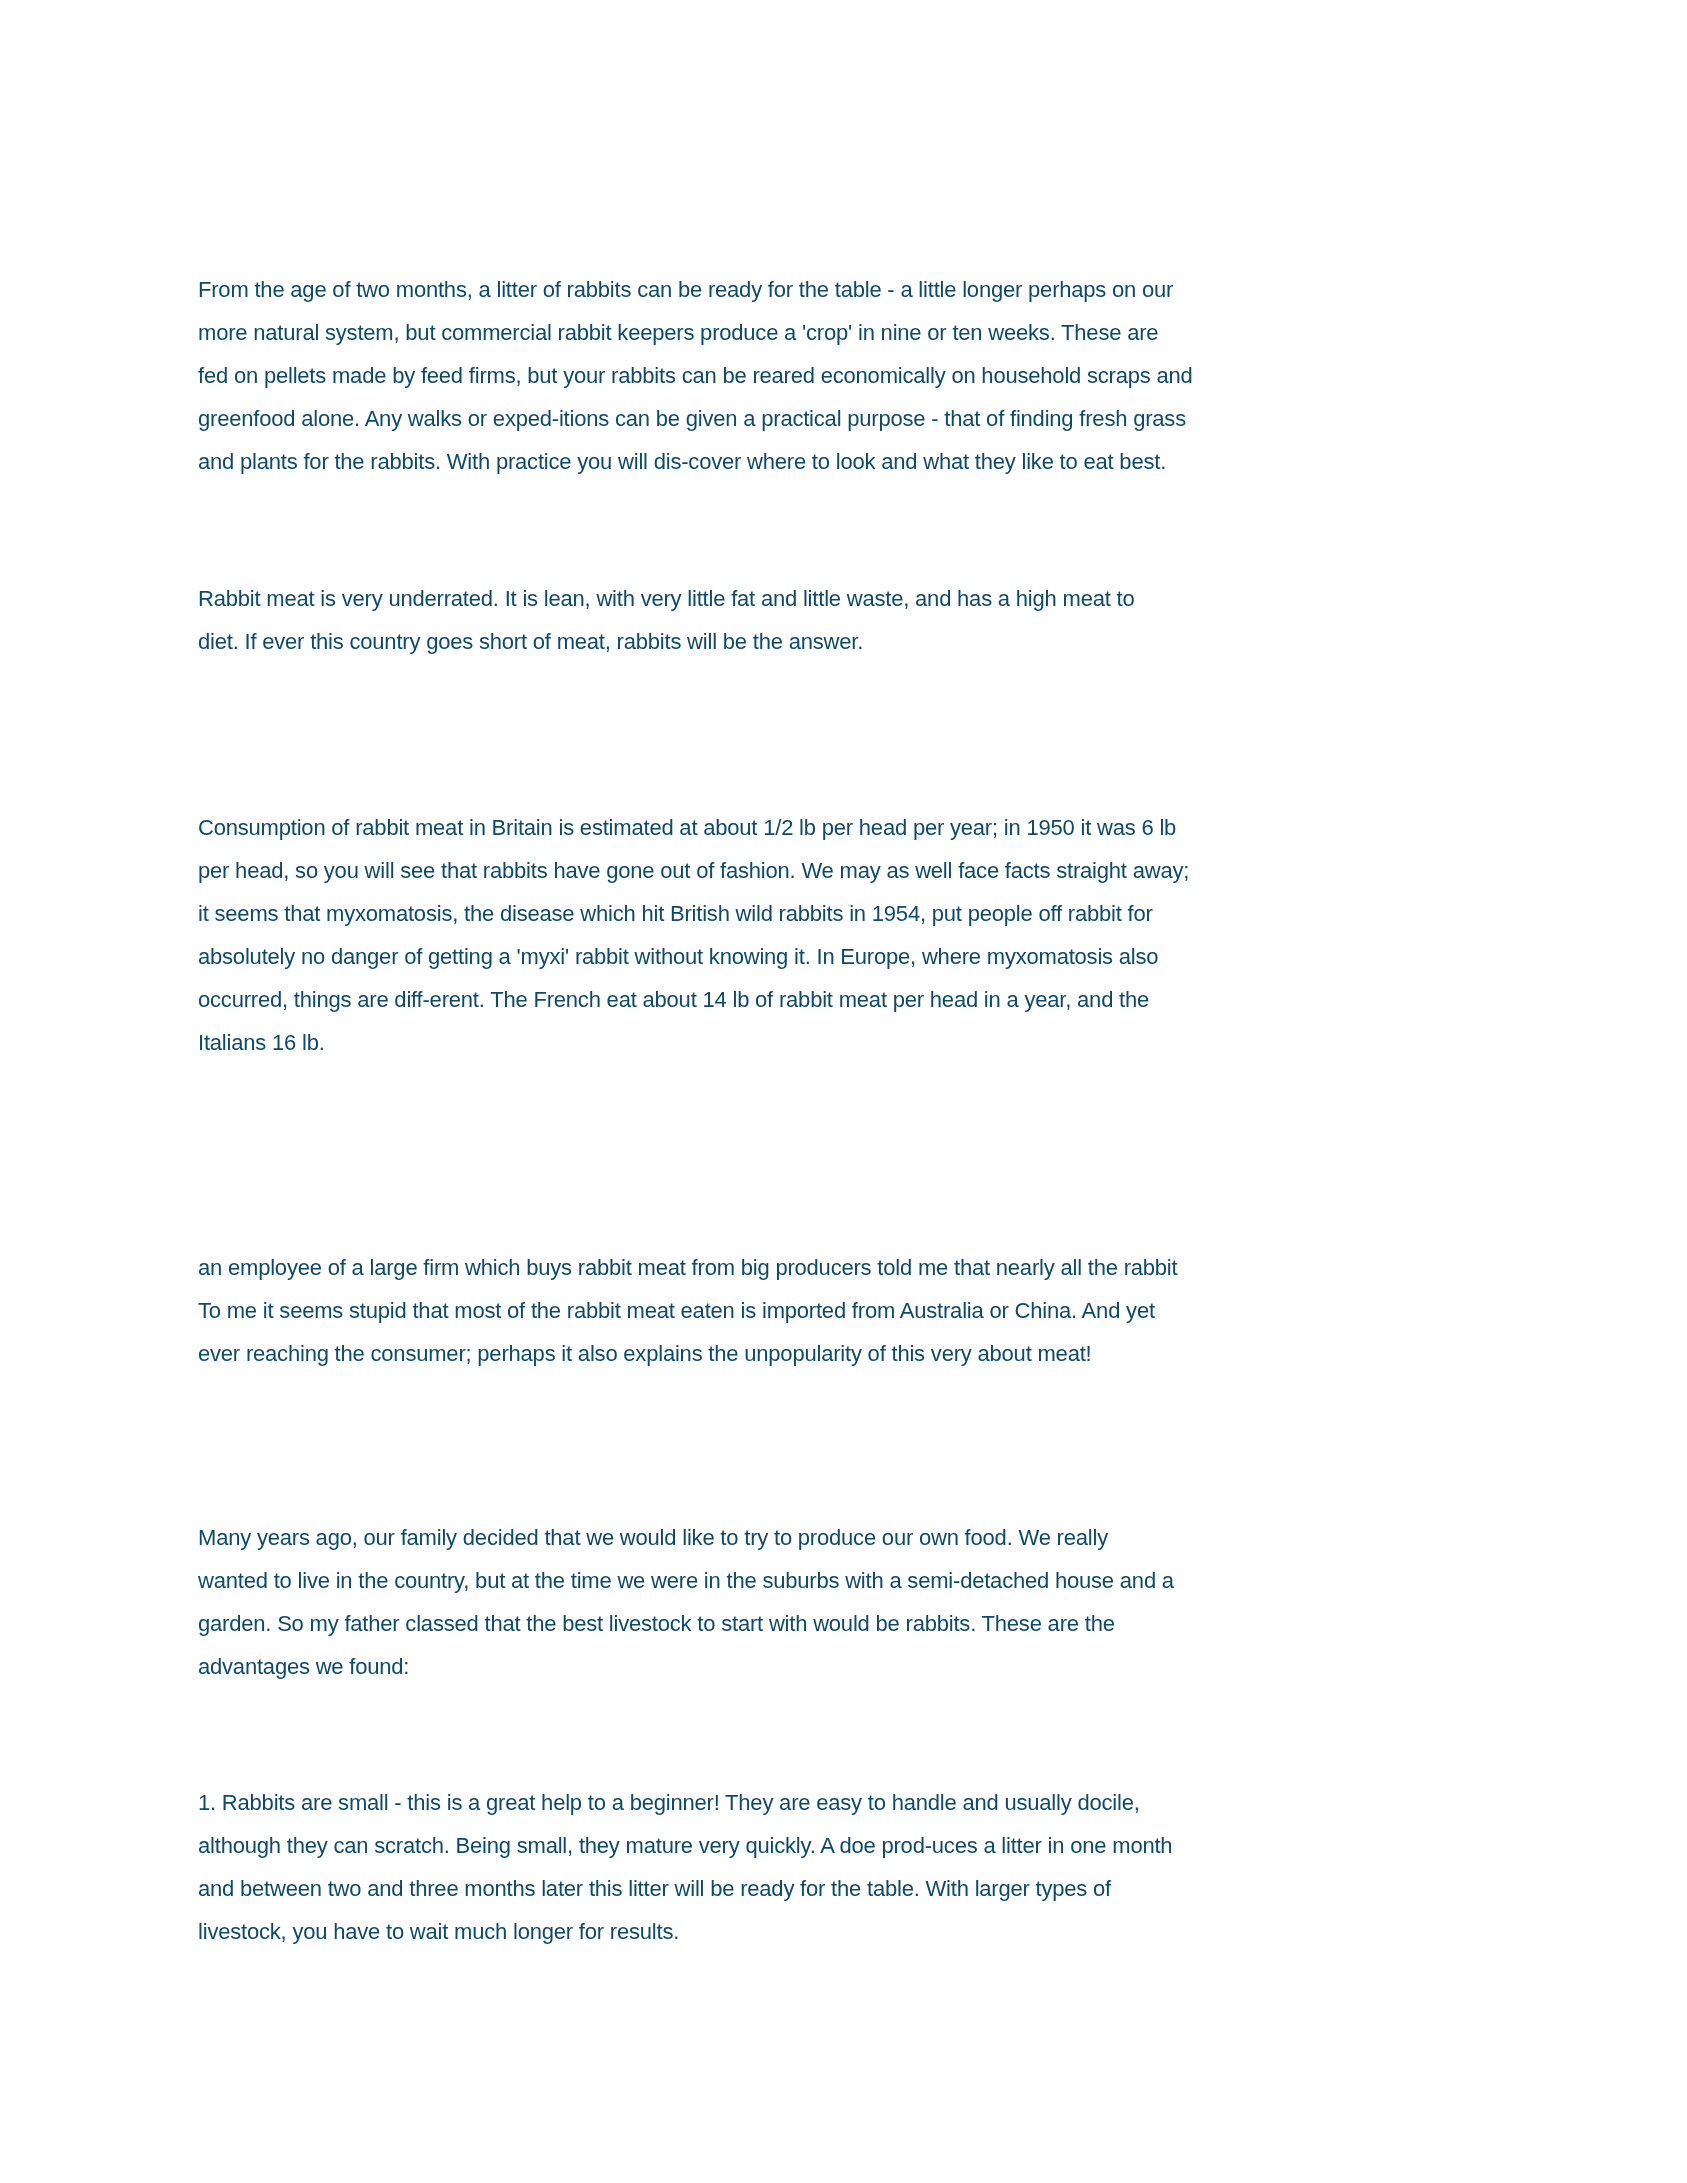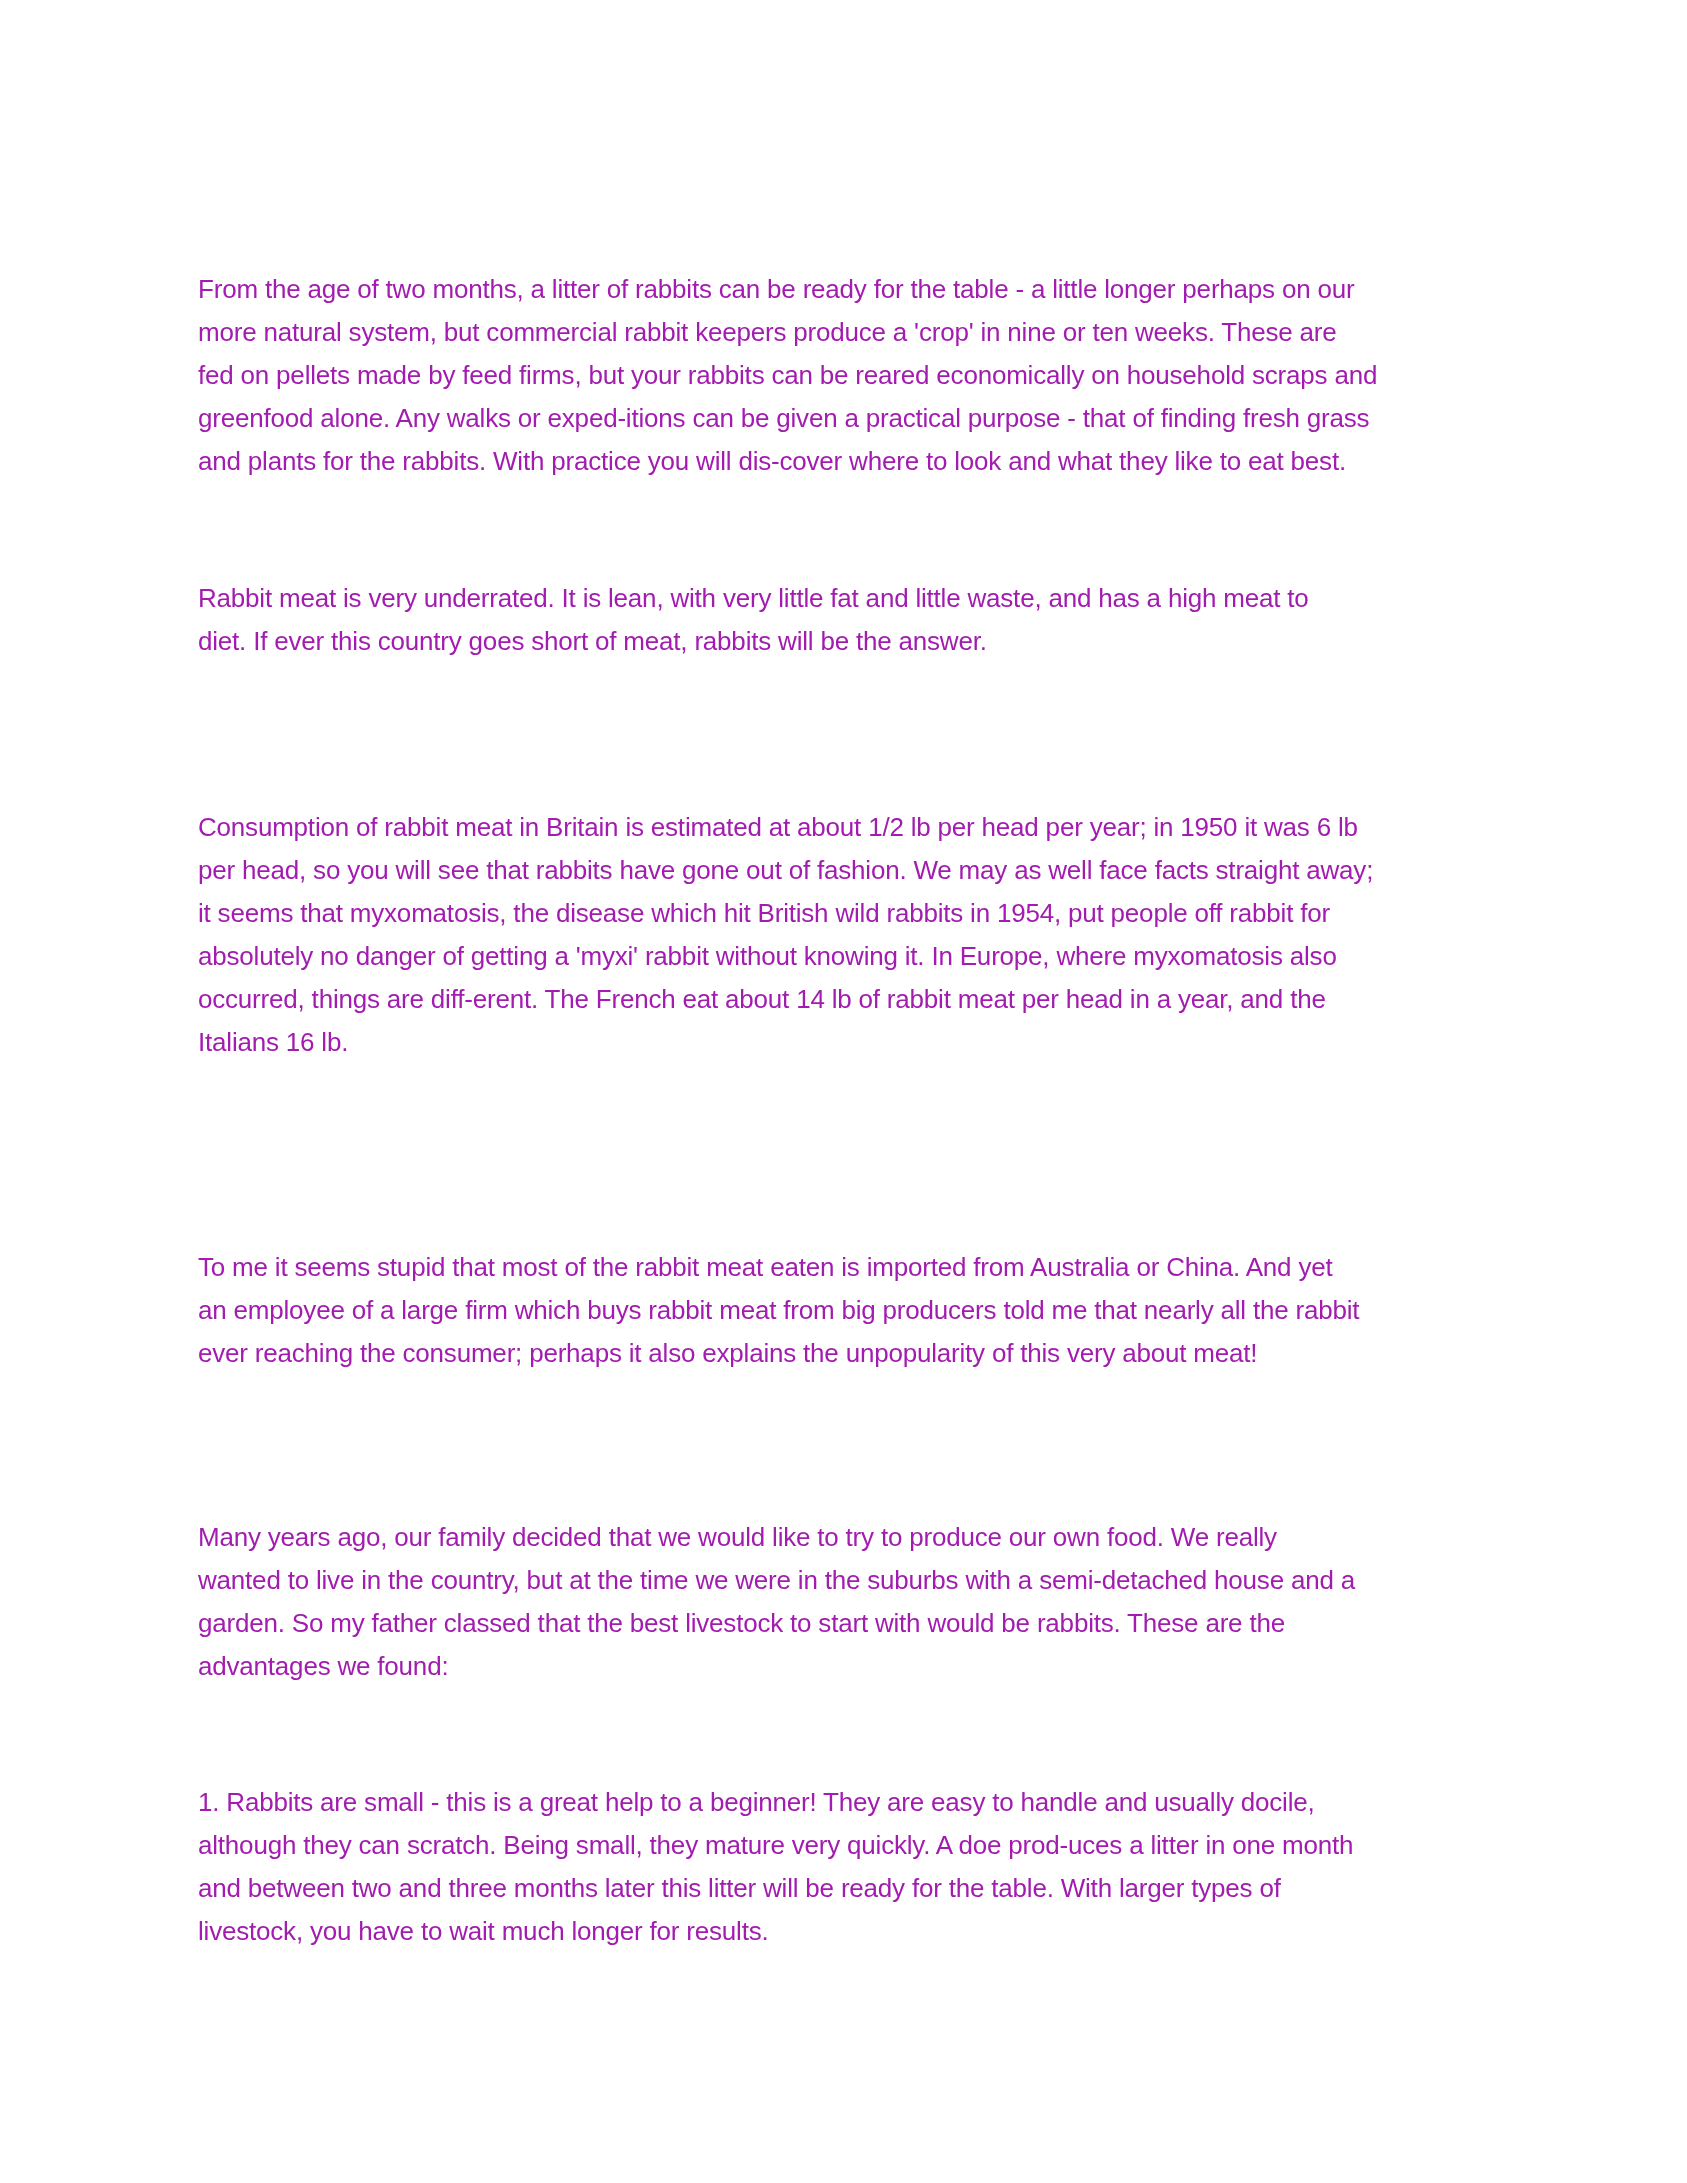--- a/index.html
+++ b/index.html
@@ -17,24 +17,24 @@
     color: #000000;
   }
   .para {
     position: absolute;
     left: 198px;
     width: 1290px;
   }
   .line {
     height: 43px;
     line-height: 43px;
-    font-size: 26px;
+    font-size: 22px;
     letter-spacing: -0.2px;
     white-space: nowrap;
-    color: #a21caf;
+    color: #0c4a6e;
   }
   .p1 { top: 268px; }
   .p2 { top: 577px; }
   .p3 { top: 806px; }
   .p4 { top: 1246px; }
   .p5 { top: 1516px; }
   .p6 { top: 1781px; }
 </style>
 </head>
 <body>
@@ -57,22 +57,22 @@
   <div class="para p3">
     <div class="line">Consumption of rabbit meat in Britain is estimated at about 1/2 lb per head per year; in 1950 it was 6 lb</div>
     <div class="line">per head, so you will see that rabbits have gone out of fashion. We may as well face facts straight away;</div>
     <div class="line">it seems that myxomatosis, the disease which hit British wild rabbits in 1954, put people off rabbit for</div>
     <div class="line">absolutely no danger of getting a 'myxi' rabbit without knowing it. In Europe, where myxomatosis also</div>
     <div class="line">occurred, things are diff-erent. The French eat about 14 lb of rabbit meat per head in a year, and the</div>
     <div class="line">Italians 16 lb.</div>
   </div>
 
   <div class="para p4">
+    <div class="line">an employee of a large firm which buys rabbit meat from big producers told me that nearly all the rabbit</div>
     <div class="line">To me it seems stupid that most of the rabbit meat eaten is imported from Australia or China. And yet</div>
-    <div class="line">an employee of a large firm which buys rabbit meat from big producers told me that nearly all the rabbit</div>
     <div class="line">ever reaching the consumer; perhaps it also explains the unpopularity of this very about meat!</div>
   </div>
 
   <div class="para p5">
     <div class="line">Many years ago, our family decided that we would like to try to produce our own food. We really</div>
     <div class="line">wanted to live in the country, but at the time we were in the suburbs with a semi-detached house and a</div>
     <div class="line">garden. So my father classed that the best livestock to start with would be rabbits. These are the</div>
     <div class="line">advantages we found:</div>
   </div>
 

